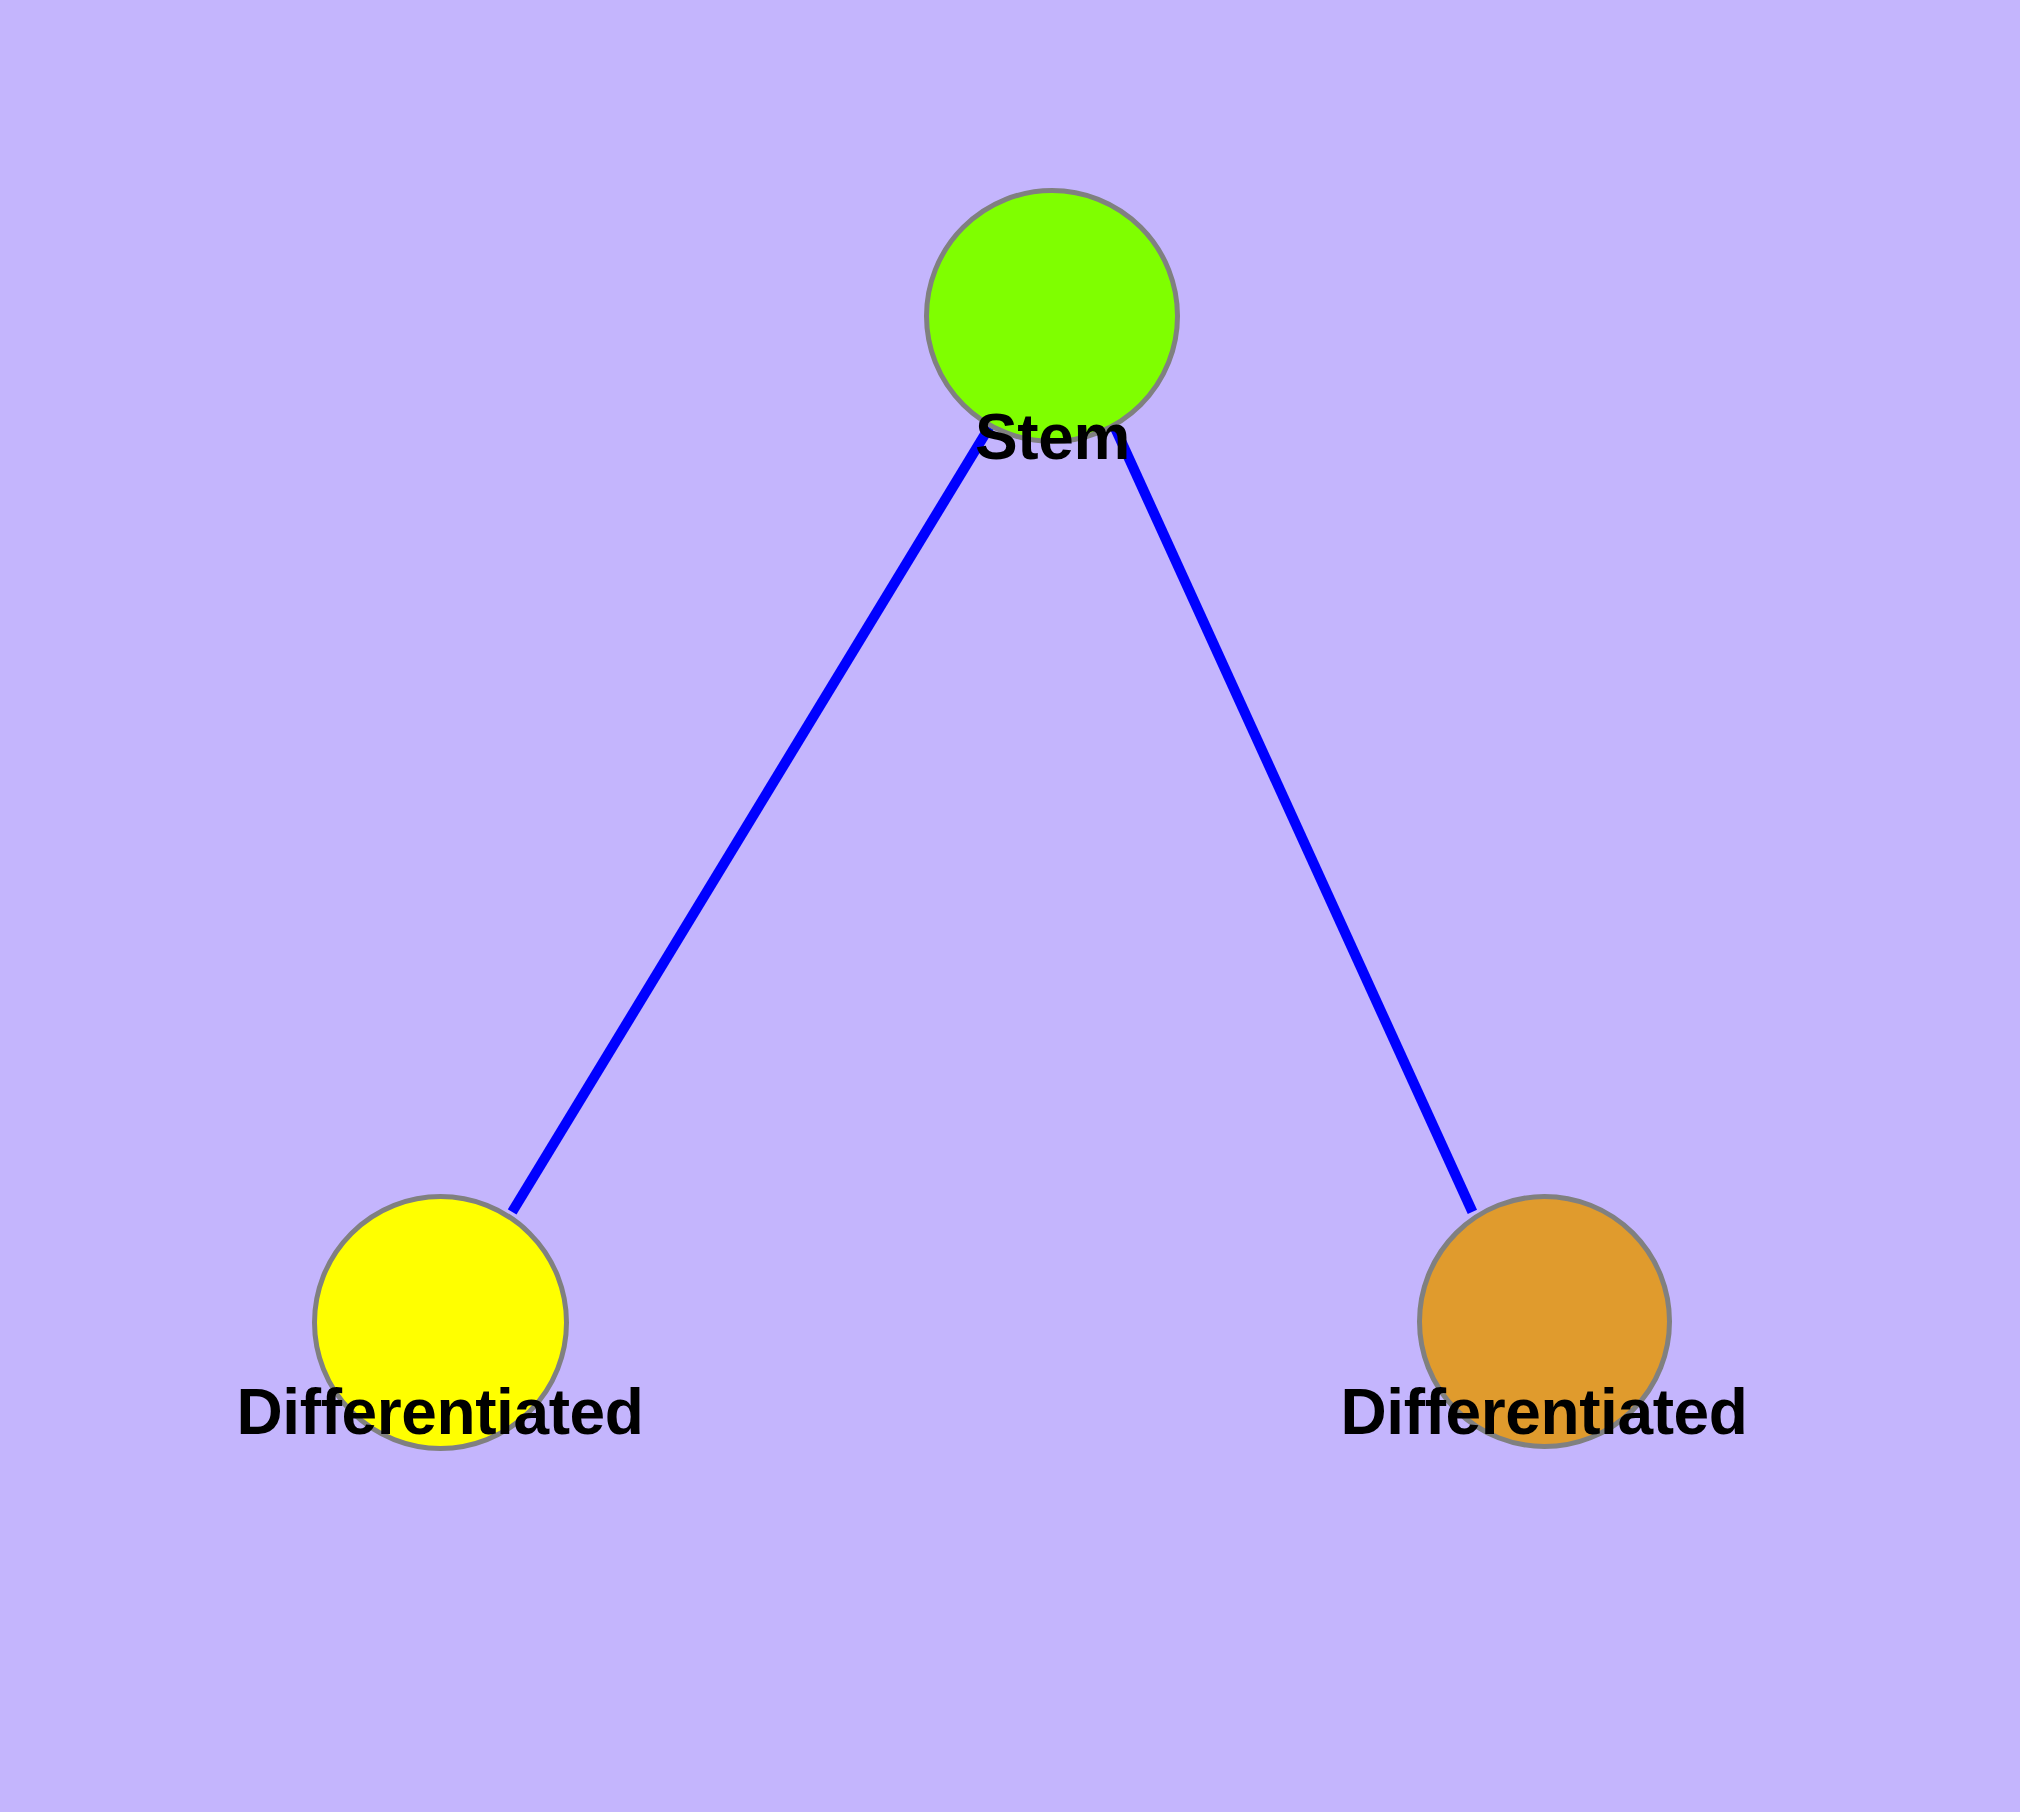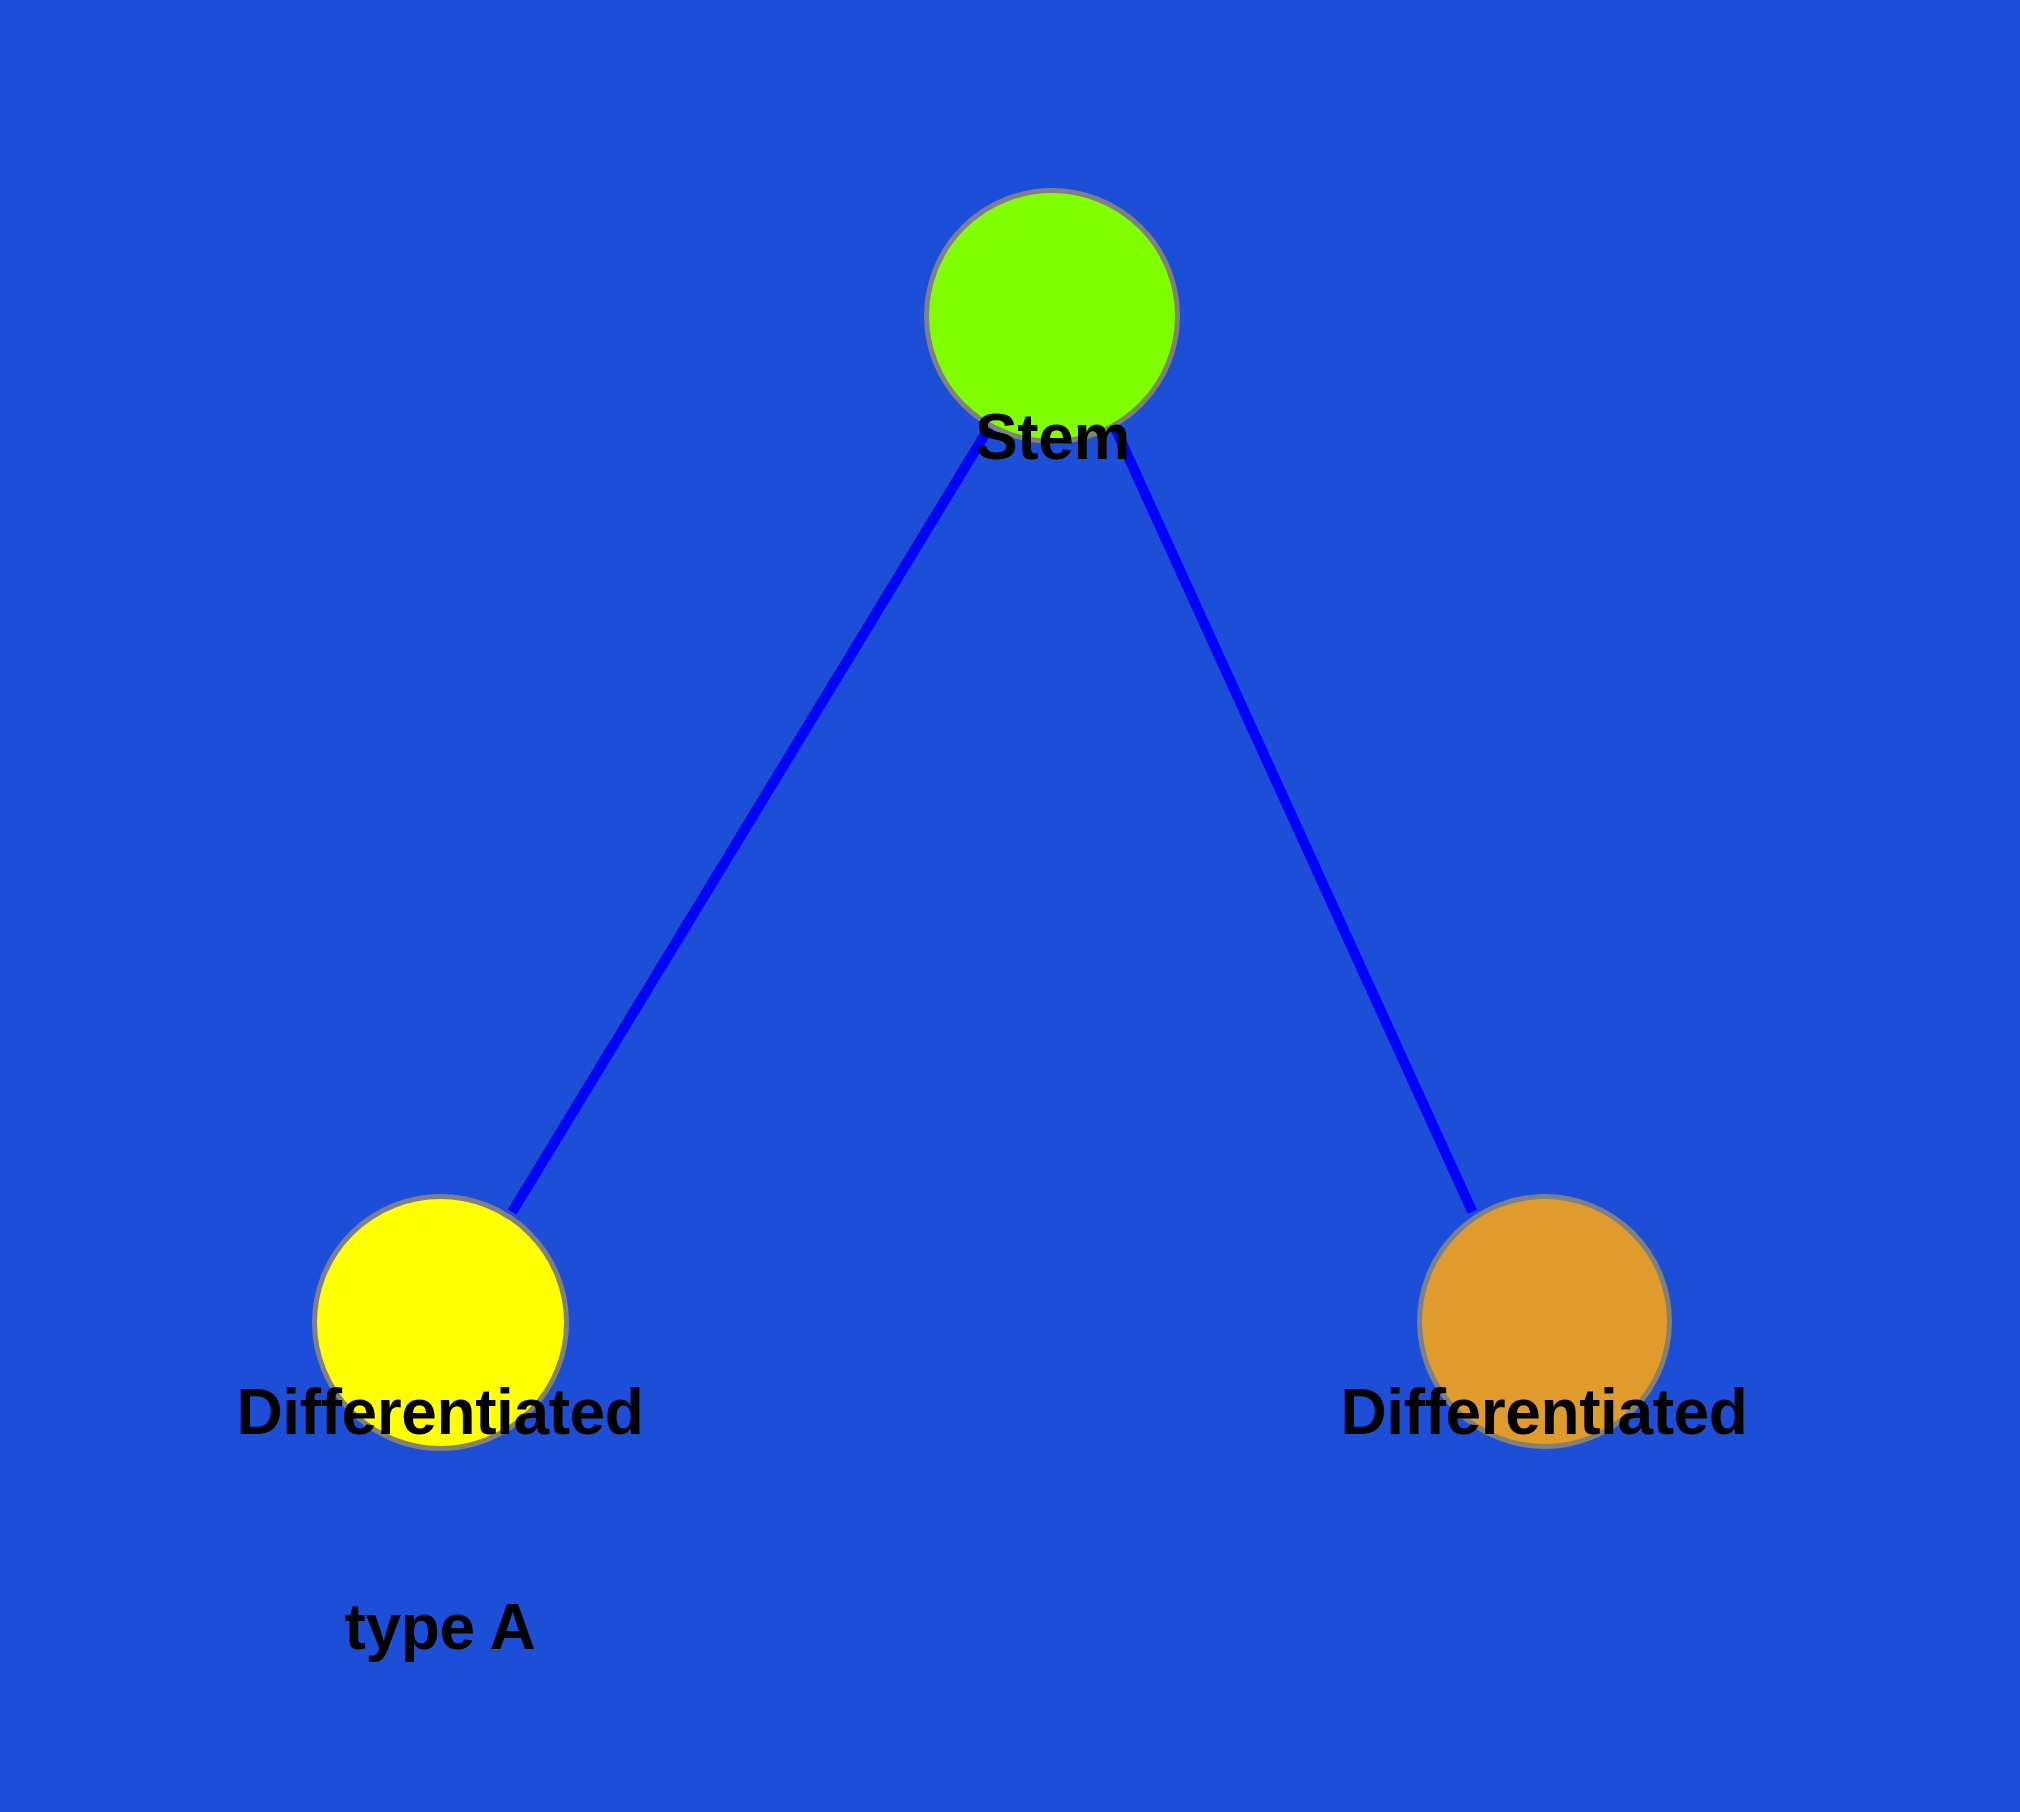--- a/index.html
+++ b/index.html
@@ -10,21 +10,21 @@
   body {
     width: 2021px;
     height: 1812px;
     overflow: hidden;
     font-family: "Liberation Sans", sans-serif;
   }
   #graph-canvas {
     position: relative;
     width: 2021px;
     height: 1812px;
-    background: #1d4ed8;
+    background: #c4b5fd;
   }
   #edge-layer {
     position: absolute;
     left: 0;
     top: 0;
     width: 2021px;
     height: 1812px;
   }
   .node {
     position: absolute;
@@ -96,21 +96,20 @@
   <div class="node" id="node-stem"></div>
   <div class="node" id="node-diff-a"></div>
   <div class="node" id="node-diff-b"></div>
 
   <div class="node-label" id="label-stem">
     <div>Stem</div>
   </div>
 
   <div class="node-label" id="label-diff-a">
     <div>Differentiated</div>
-    <div>type A</div>
   </div>
 
   <div class="node-label" id="label-diff-b">
     <div>Differentiated</div>
   </div>
 
 </div>
 
 
 </body></html>

